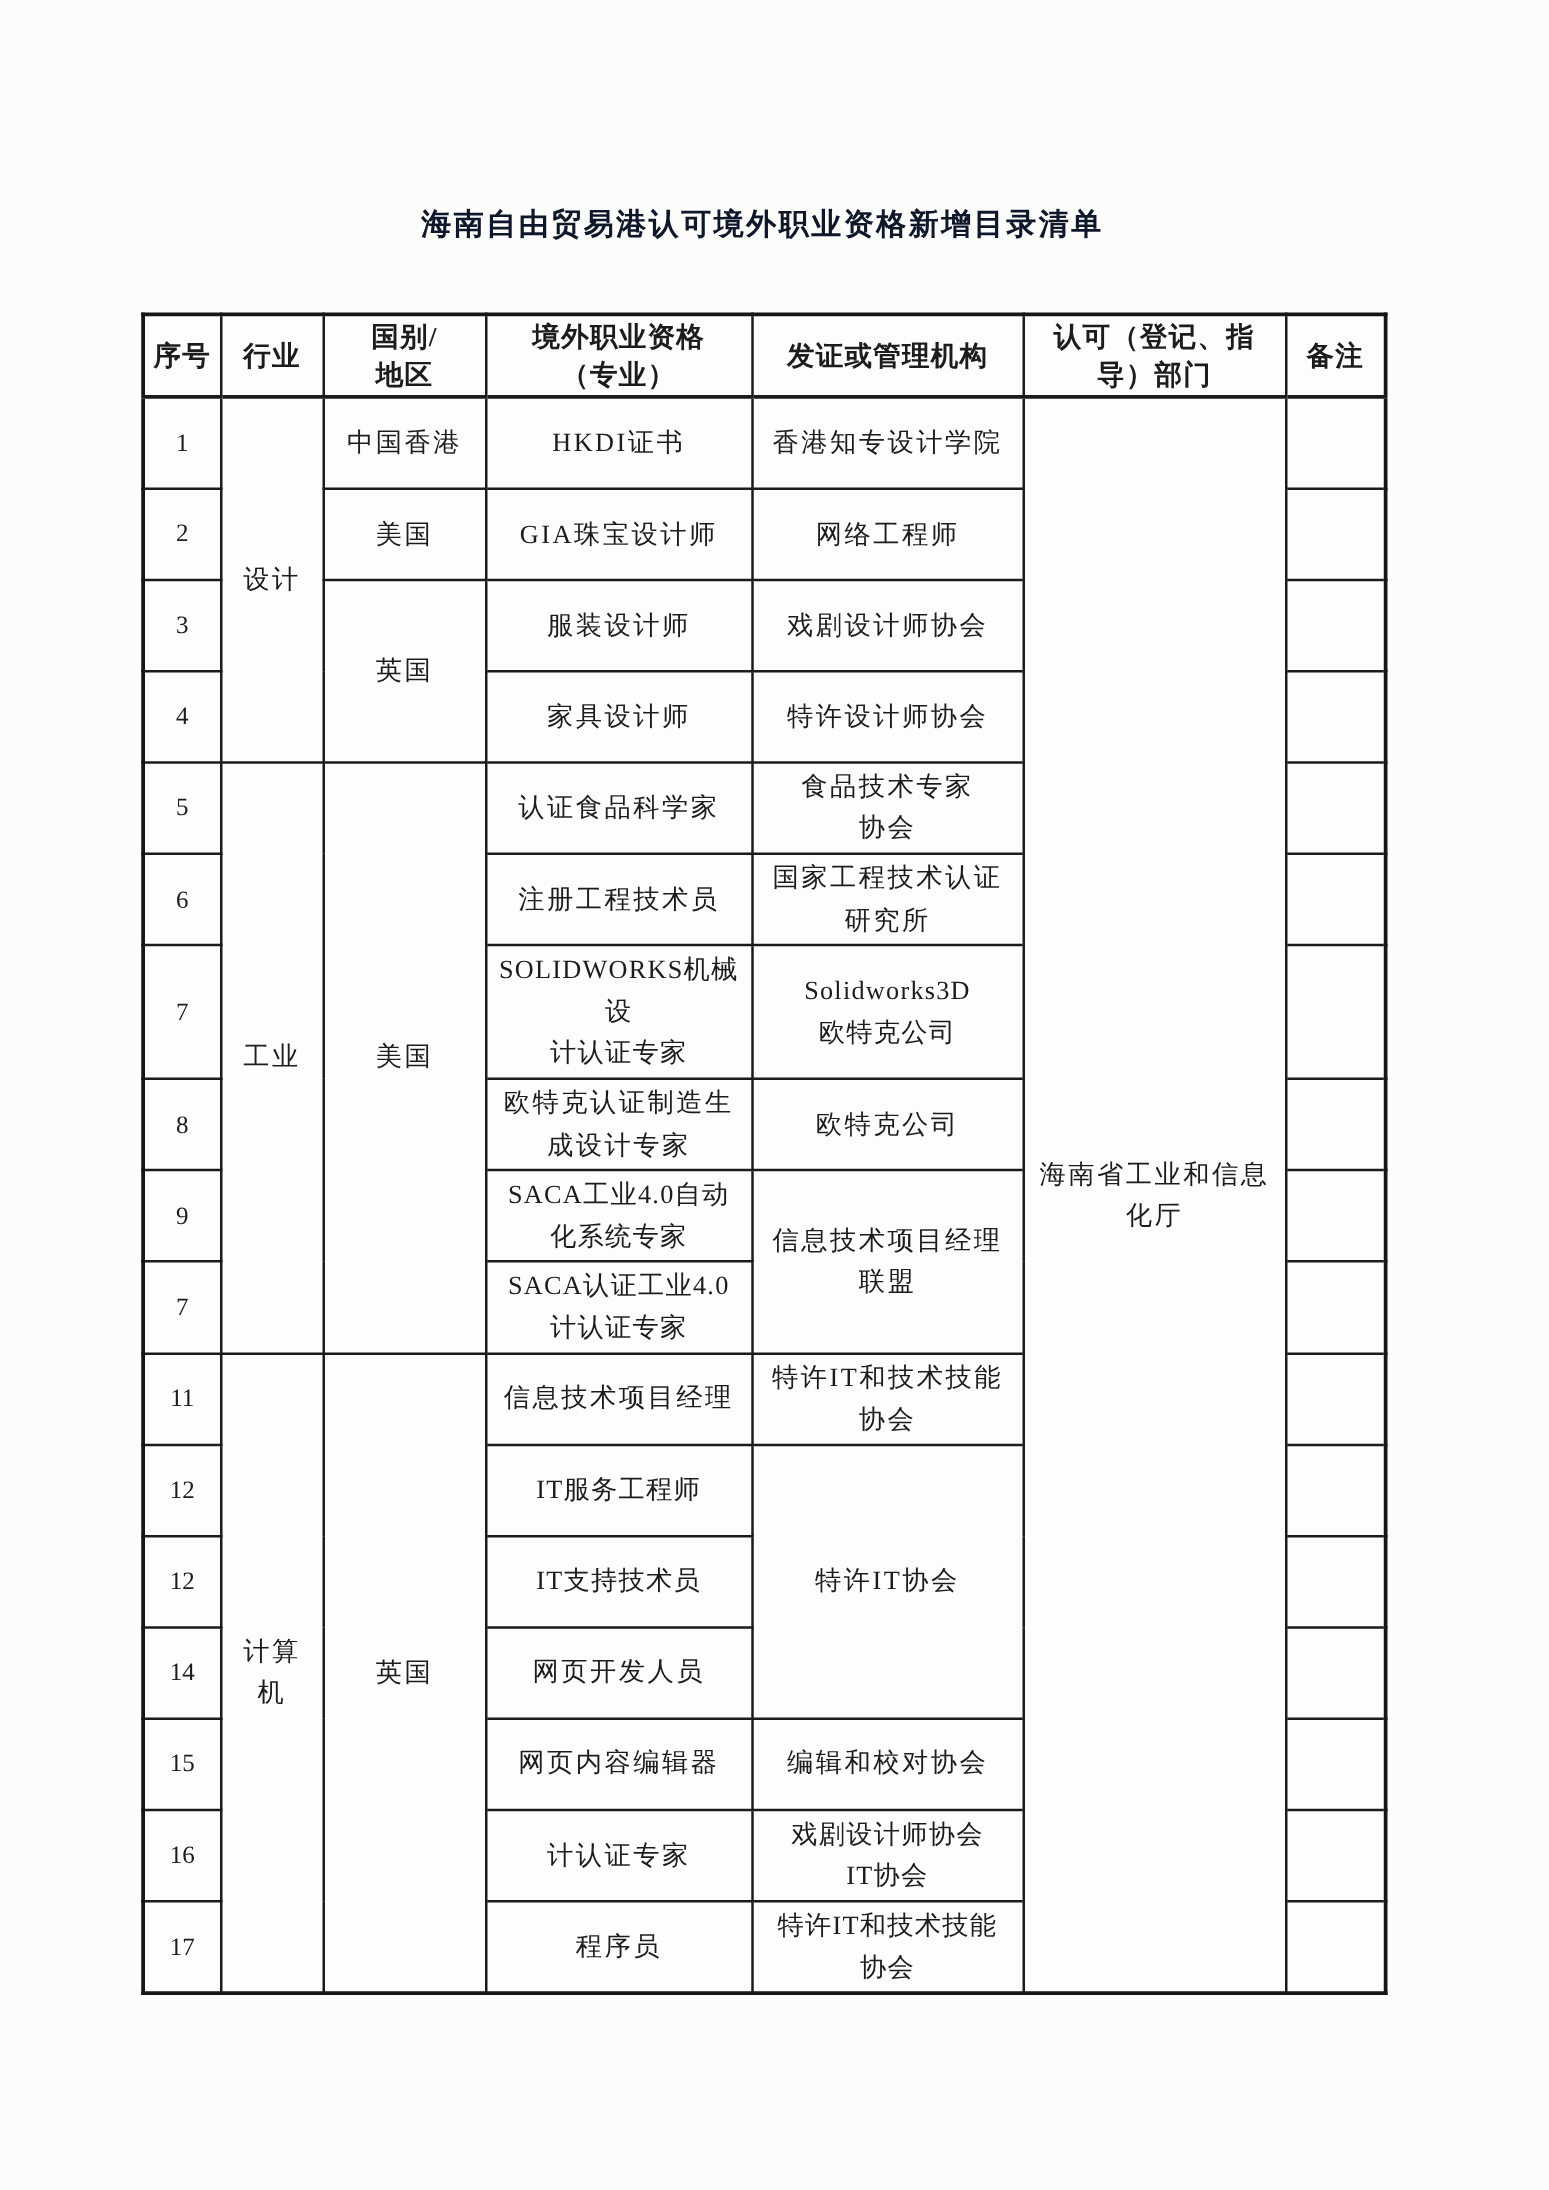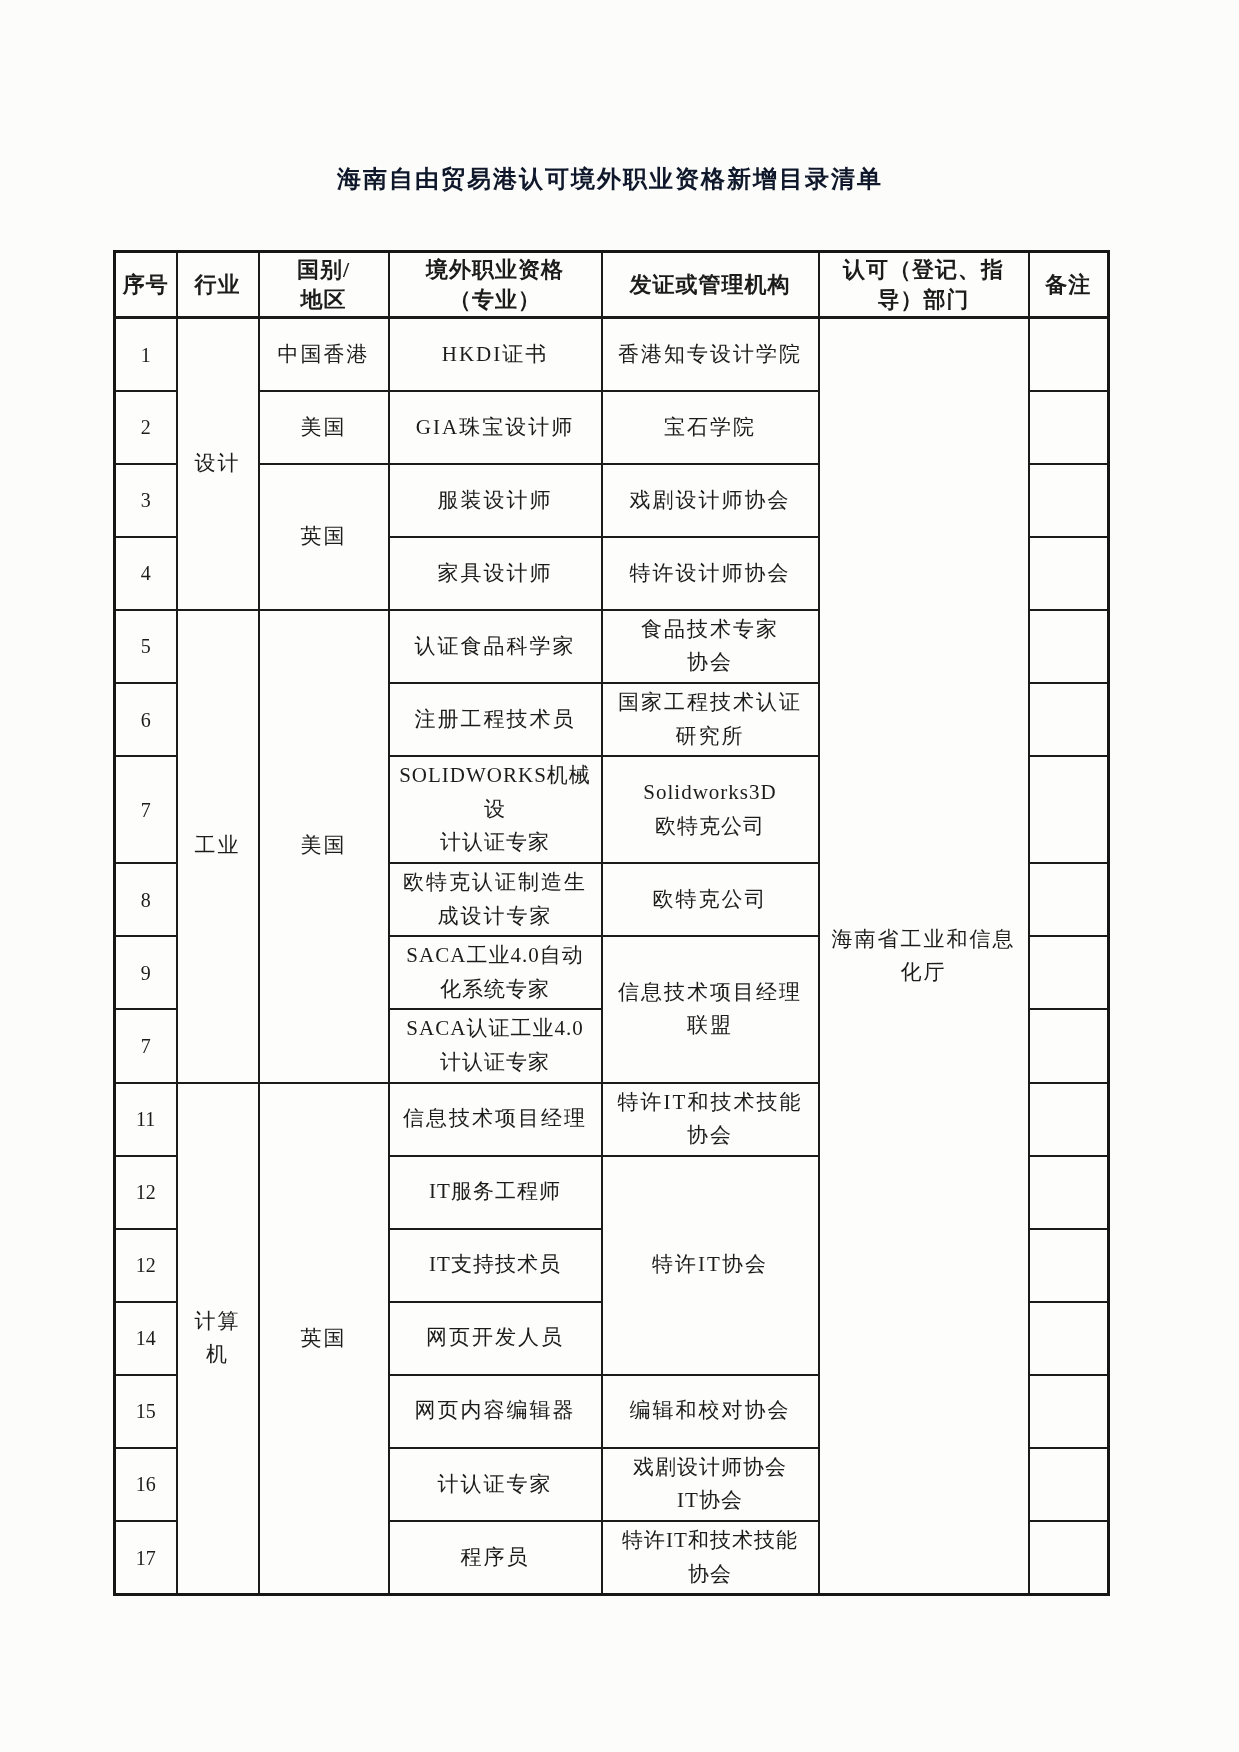--- a/index.html
+++ b/index.html
@@ -111,21 +111,21 @@
         <td>HKDI证书</td>
         <td>香港知专设计学院</td>
         <td rowspan="17">海南省工业和信息
 化厅</td>
         <td></td>
       </tr>
       <tr>
         <td class="num">2</td>
         <td>美国</td>
         <td>GIA珠宝设计师</td>
-        <td>宝石学院</td>
+        <td>网络工程师</td>
         <td></td>
       </tr>
       <tr>
         <td class="num">3</td>
         <td rowspan="2">英国</td>
         <td>服装设计师</td>
         <td>戏剧设计师协会</td>
         <td></td>
       </tr>
       <tr>

